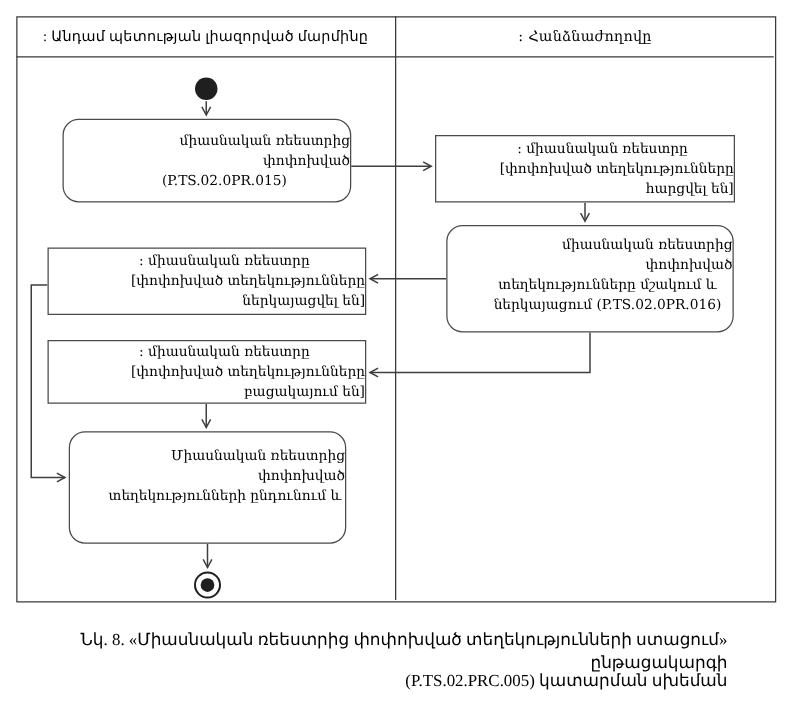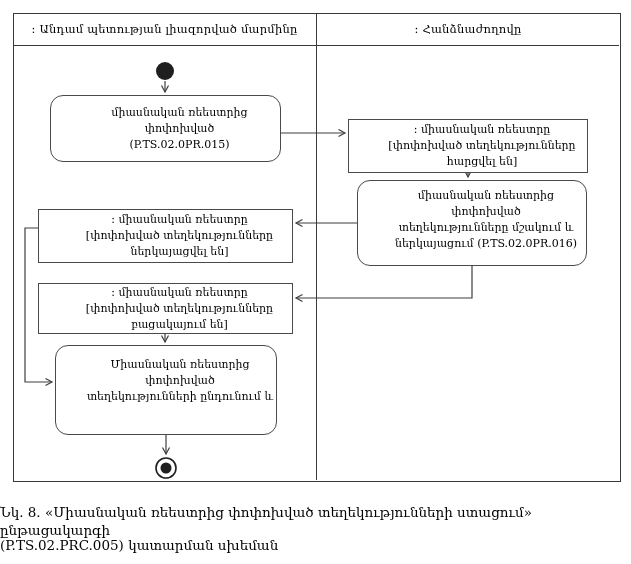--- a/index.html
+++ b/index.html
@@ -20,39 +20,39 @@
     border-bottom:1px solid #3a3a3a;
   }
   .lane-divider{
     left:316px;top:13px;width:0;height:467px;
     border-left:1px solid #3a3a3a;
   }
   .lane-title{
     top:13px;height:32px;display:flex;align-items:center;justify-content:center;
     font-size:11.5px;letter-spacing:.2px;
   }
-  .lane-title.left{left:13px;width:303px;}
+  .lane-title.left{left:13px;width:303px;font-family:Liberation Serif, serif;}
   .lane-title.right{left:317px;width:302px;}
   
   .node{
     background:#ffffff;border:1px solid #4a4a4a;
     display:flex;flex-direction:column;align-items:center;
-    font-size:11px;line-height:16px;text-align:center;
+    font-size:11px;line-height:16px;text-align:right;
     box-sizing:border-box;
     padding-left:28px;
   }
   .action{border-radius:13px;}
-  .object{border-radius:0;margin-top:11px;}
+  .object{border-radius:0;}
   .center-v{justify-content:center;}
   .pad-top{justify-content:flex-start;}
   svg{position:absolute;left:0;top:0;pointer-events:none;}
   
   .caption-line{
-    left:0;width:582px;text-align:left;
-    font-size:13.5px;line-height:18px;
+    left:0;width:582px;text-align:right;
+    font-size:13.5px;line-height:18px;font-family:Liberation Serif, serif;
   }
 </style>
 </head>
 <body>
 
 <svg width="631" height="564">
   <defs>
     <marker id="arr" markerWidth="10" markerHeight="10" refX="7.5" refY="4.5" orient="auto" markerUnits="userSpaceOnUse">
       <polyline points="1,1 7.5,4.5 1,8" fill="none" stroke="#3f3f3f" stroke-width="1.2"></polyline>
     </marker>

